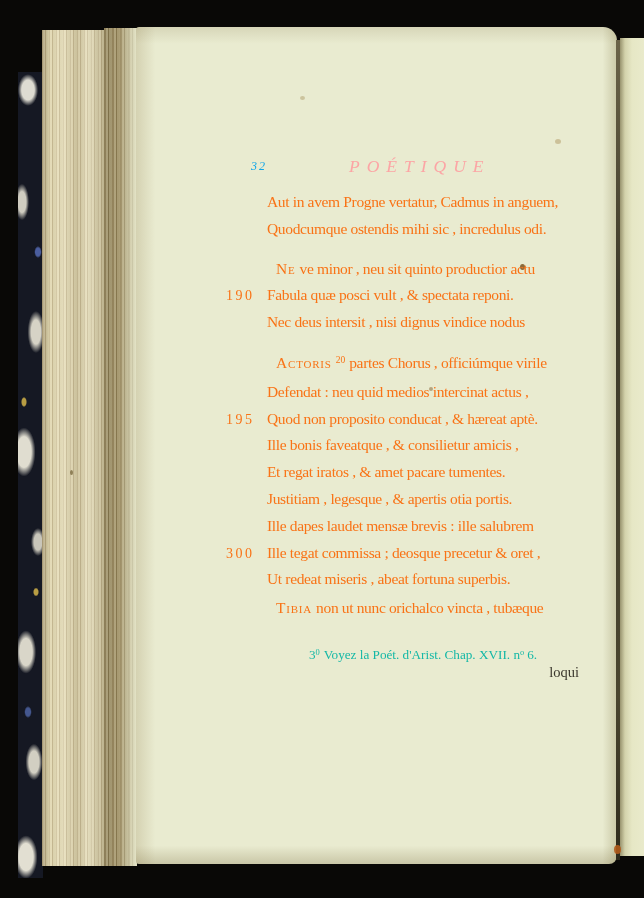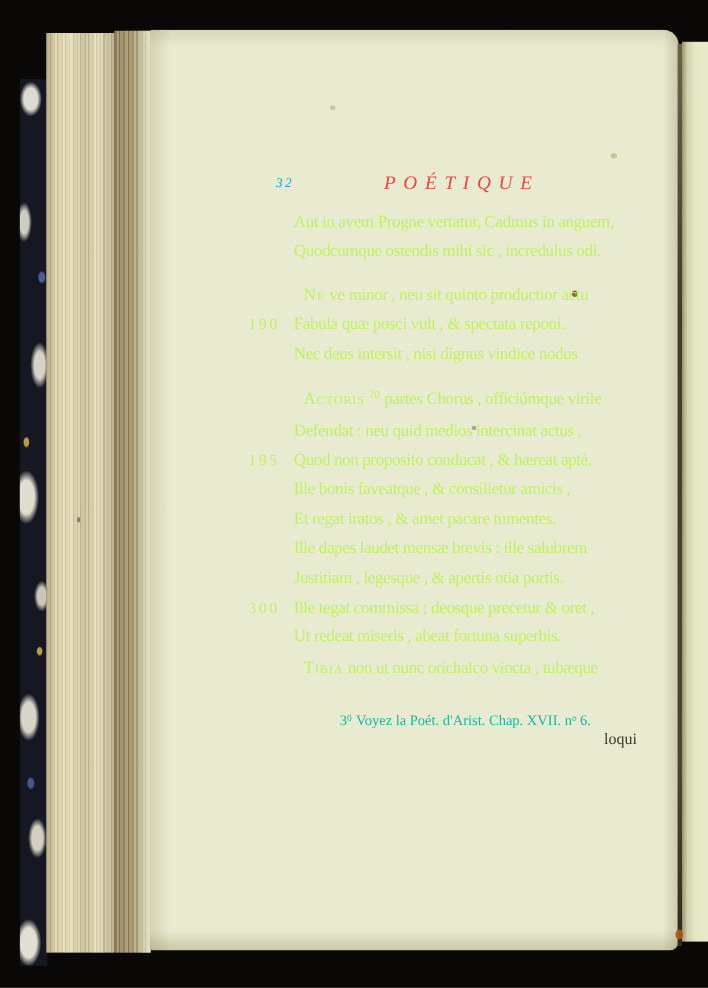--- a/index.html
+++ b/index.html
@@ -76,25 +76,25 @@
   .spot5{left:70px;top:470px;width:3px;height:5px;background:#7a6a40;opacity:.8;}
   .spot6{left:614px;top:845px;width:7px;height:9px;background:#b05a1a;opacity:.9;}
 
   
   .ink{color:#3a362c;}
 
   .header-row{left:245px;top:156px;width:340px;height:26px;}
   .pagenum{position:absolute;left:6px;top:3px;font-size:12px;letter-spacing:2px;color:#0ea5e9;font-style:italic;}
   .running-title{
     position:absolute;left:104px;top:0;
-    font-style:italic;font-size:17.5px;letter-spacing:7px;color:#ef4444;
+    font-style:italic;font-size:17.5px;letter-spacing:7px;color:#fca5a5;
   }
 
   .verse{left:267px;top:189px;width:316px;font-size:15.5px;letter-spacing:-0.35px;
-         line-height:26.8px;color:#bef264;}
+         line-height:26.8px;color:#f97316;}
   .vblock{margin:0;}
   .vblock.g1{margin-bottom:13px;}
   .vblock.g2{margin-bottom:14px;}
   .vblock.g3{margin-bottom:2px;}
   .vline{position:relative;white-space:nowrap;}
   .vline.indent{padding-left:9px;}
   .lnum{position:absolute;left:-41px;top:1px;font-size:14px;letter-spacing:2.5px;}
   .lead{font-variant:small-caps;letter-spacing:.8px;}
   .lead:not(:empty){margin-right:4px;}
   .vsup{font-size:9.5px;position:relative;top:-5px;letter-spacing:0;}
@@ -144,22 +144,22 @@
       <div class="vline"><span class="lnum">190</span><span class="vtext">Fabula quæ posci vult , &amp; spectata reponi.</span></div>
       <div class="vline"><span class="vtext">Nec deus intersit , nisi dignus vindice nodus</span></div>
     </div>
 
     <div class="vblock g3">
       <div class="vline indent"><span class="lead">Actoris</span><span class="vsup">20</span><span class="vtext">partes Chorus , officiúmque virile</span></div>
       <div class="vline"><span class="vtext">Defendat : neu quid medios intercinat actus ,</span></div>
       <div class="vline"><span class="lnum">195</span><span class="vtext">Quod non proposito conducat , &amp; hæreat aptè.</span></div>
       <div class="vline"><span class="vtext">Ille bonis faveatque , &amp; consilietur amicis ,</span></div>
       <div class="vline"><span class="vtext">Et regat iratos , &amp; amet pacare tumentes.</span></div>
+      <div class="vline"><span class="vtext">Justitiam , legesque , &amp; apertis otia portis.</span></div>
       <div class="vline"><span class="vtext">Ille dapes laudet mensæ brevis : ille salubrem</span></div>
-      <div class="vline"><span class="vtext">Justitiam , legesque , &amp; apertis otia portis.</span></div>
       <div class="vline"><span class="lnum">300</span><span class="vtext">Ille tegat commissa ; deosque precetur &amp; oret ,</span></div>
       <div class="vline"><span class="vtext">Ut redeat miseris , abeat fortuna superbis.</span></div>
     </div>
 
     <div class="vblock">
       <div class="vline indent"><span class="lead">Tibia</span><span class="vtext">non ut nunc orichalco vincta , tubæque</span></div>
     </div>
 
   </div>
 

